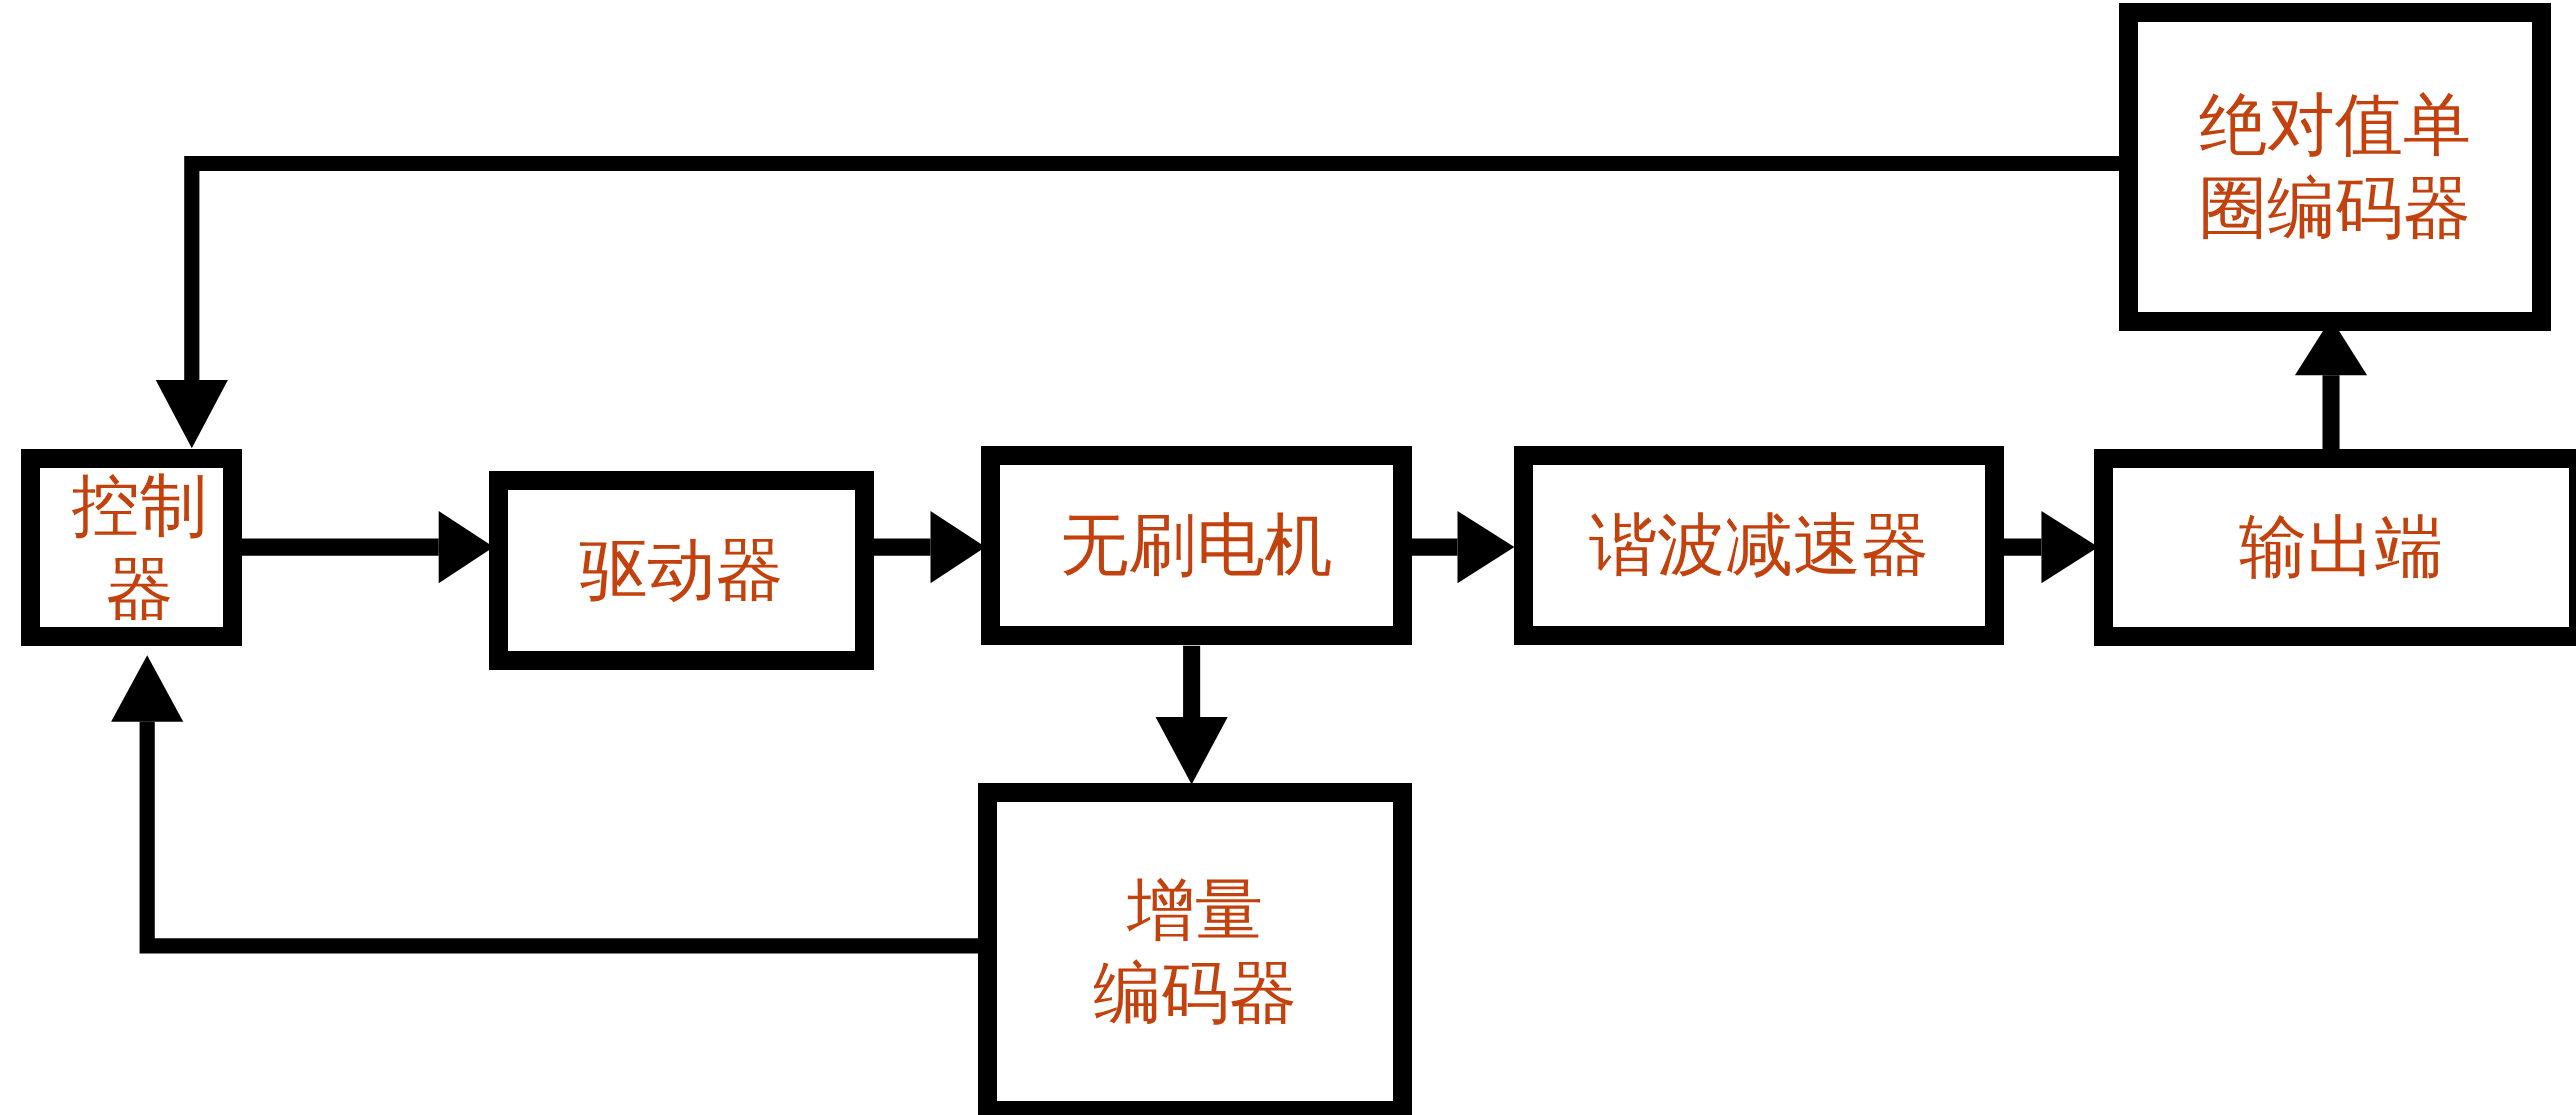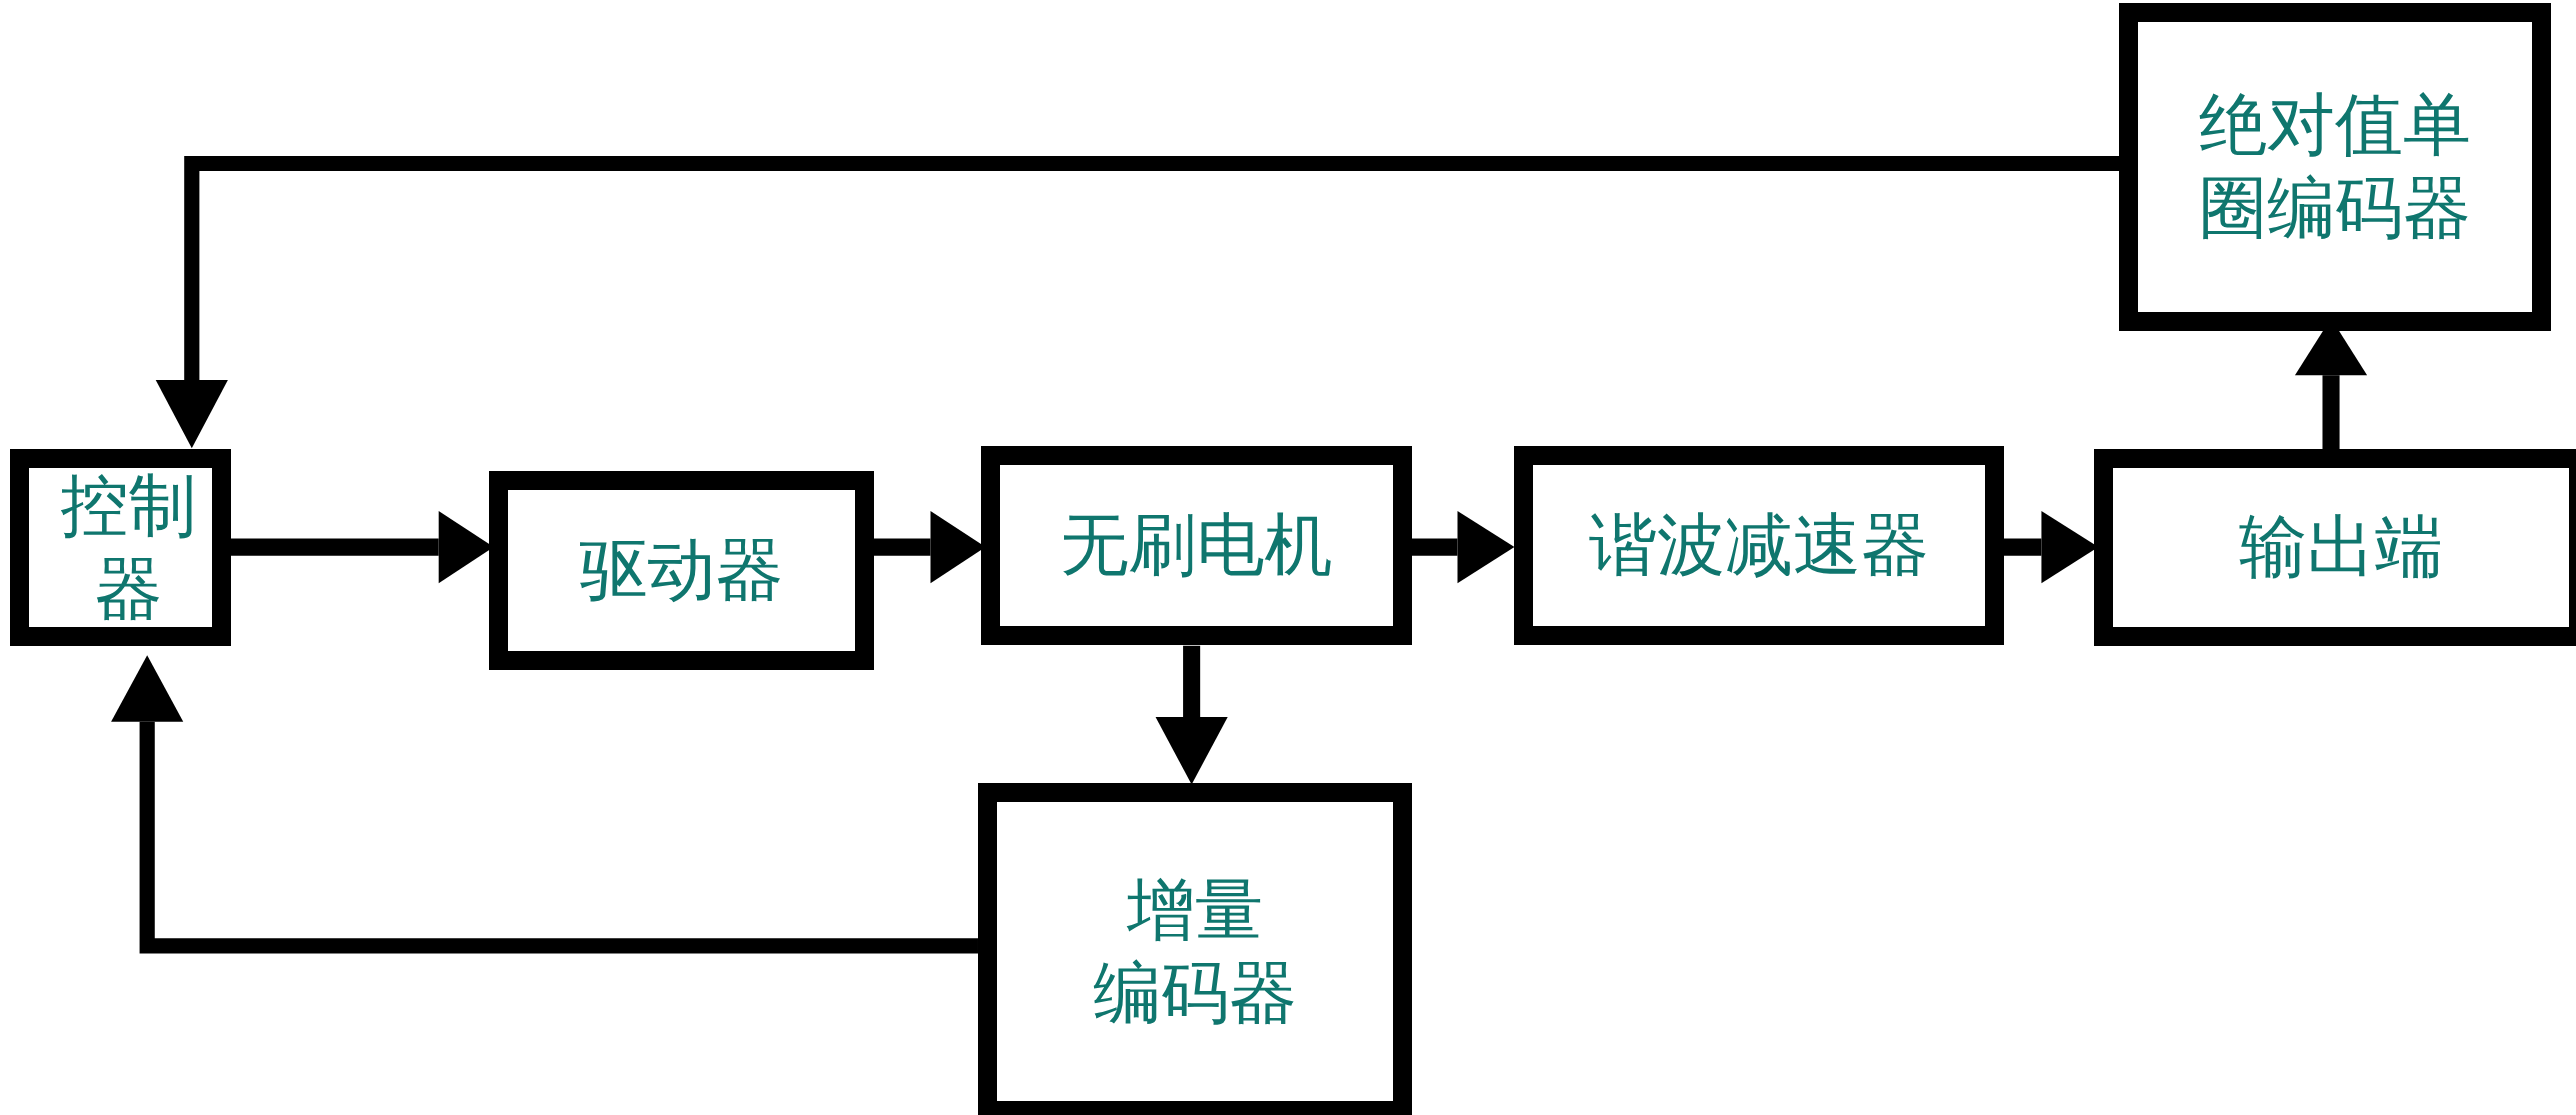--- a/index.html
+++ b/index.html
@@ -26,21 +26,21 @@
     position: absolute;
     box-sizing: border-box;
     background: #ffffff;
     border: 19px solid #000000;
     display: flex;
     align-items: center;
     justify-content: center;
     z-index: 3;
   }
   .node-label {
-    color: #0f766e;
+    color: #c2410c;
     font-family: "DejaVu Sans", "Liberation Sans", sans-serif;
     font-size: 68px;
     font-weight: 400;
     line-height: 1.22;
     text-align: center;
     white-space: pre-line;
     letter-spacing: 0px;
   }
   .watermark {
     position: absolute;
@@ -96,21 +96,21 @@
       <line x1="1255" y1="680" x2="1255" y2="755" stroke="#000" stroke-width="18"></line>
       <polygon points="1217,755 1255,826 1293,755" fill="#000"></polygon>
     </g>
 
     <g>
       <polyline points="1030,996 155,996 155,760" fill="none" stroke="#000" stroke-width="16"></polyline>
       <polygon points="117,760 155,690 193,760" fill="#000"></polygon>
     </g>
   </svg>
 
-  <div class="node-box" style="left:10px; top:449px; width:221px; height:197px;padding-left:16px;">
+  <div class="node-box" style="left:21px; top:449px; width:221px; height:197px;padding-left:16px;">
     <span class="node-label">控制器</span>
   </div>
 
   <div class="node-box" style="left:489px; top:446px; width:385px; height:199px;margin-top:25px;">
     <span class="node-label">驱动器</span>
   </div>
 
   <div class="node-box" style="left:1514px; top:446px; width:490px; height:199px;">
     <span class="node-label">谐波减速器</span>
   </div>

